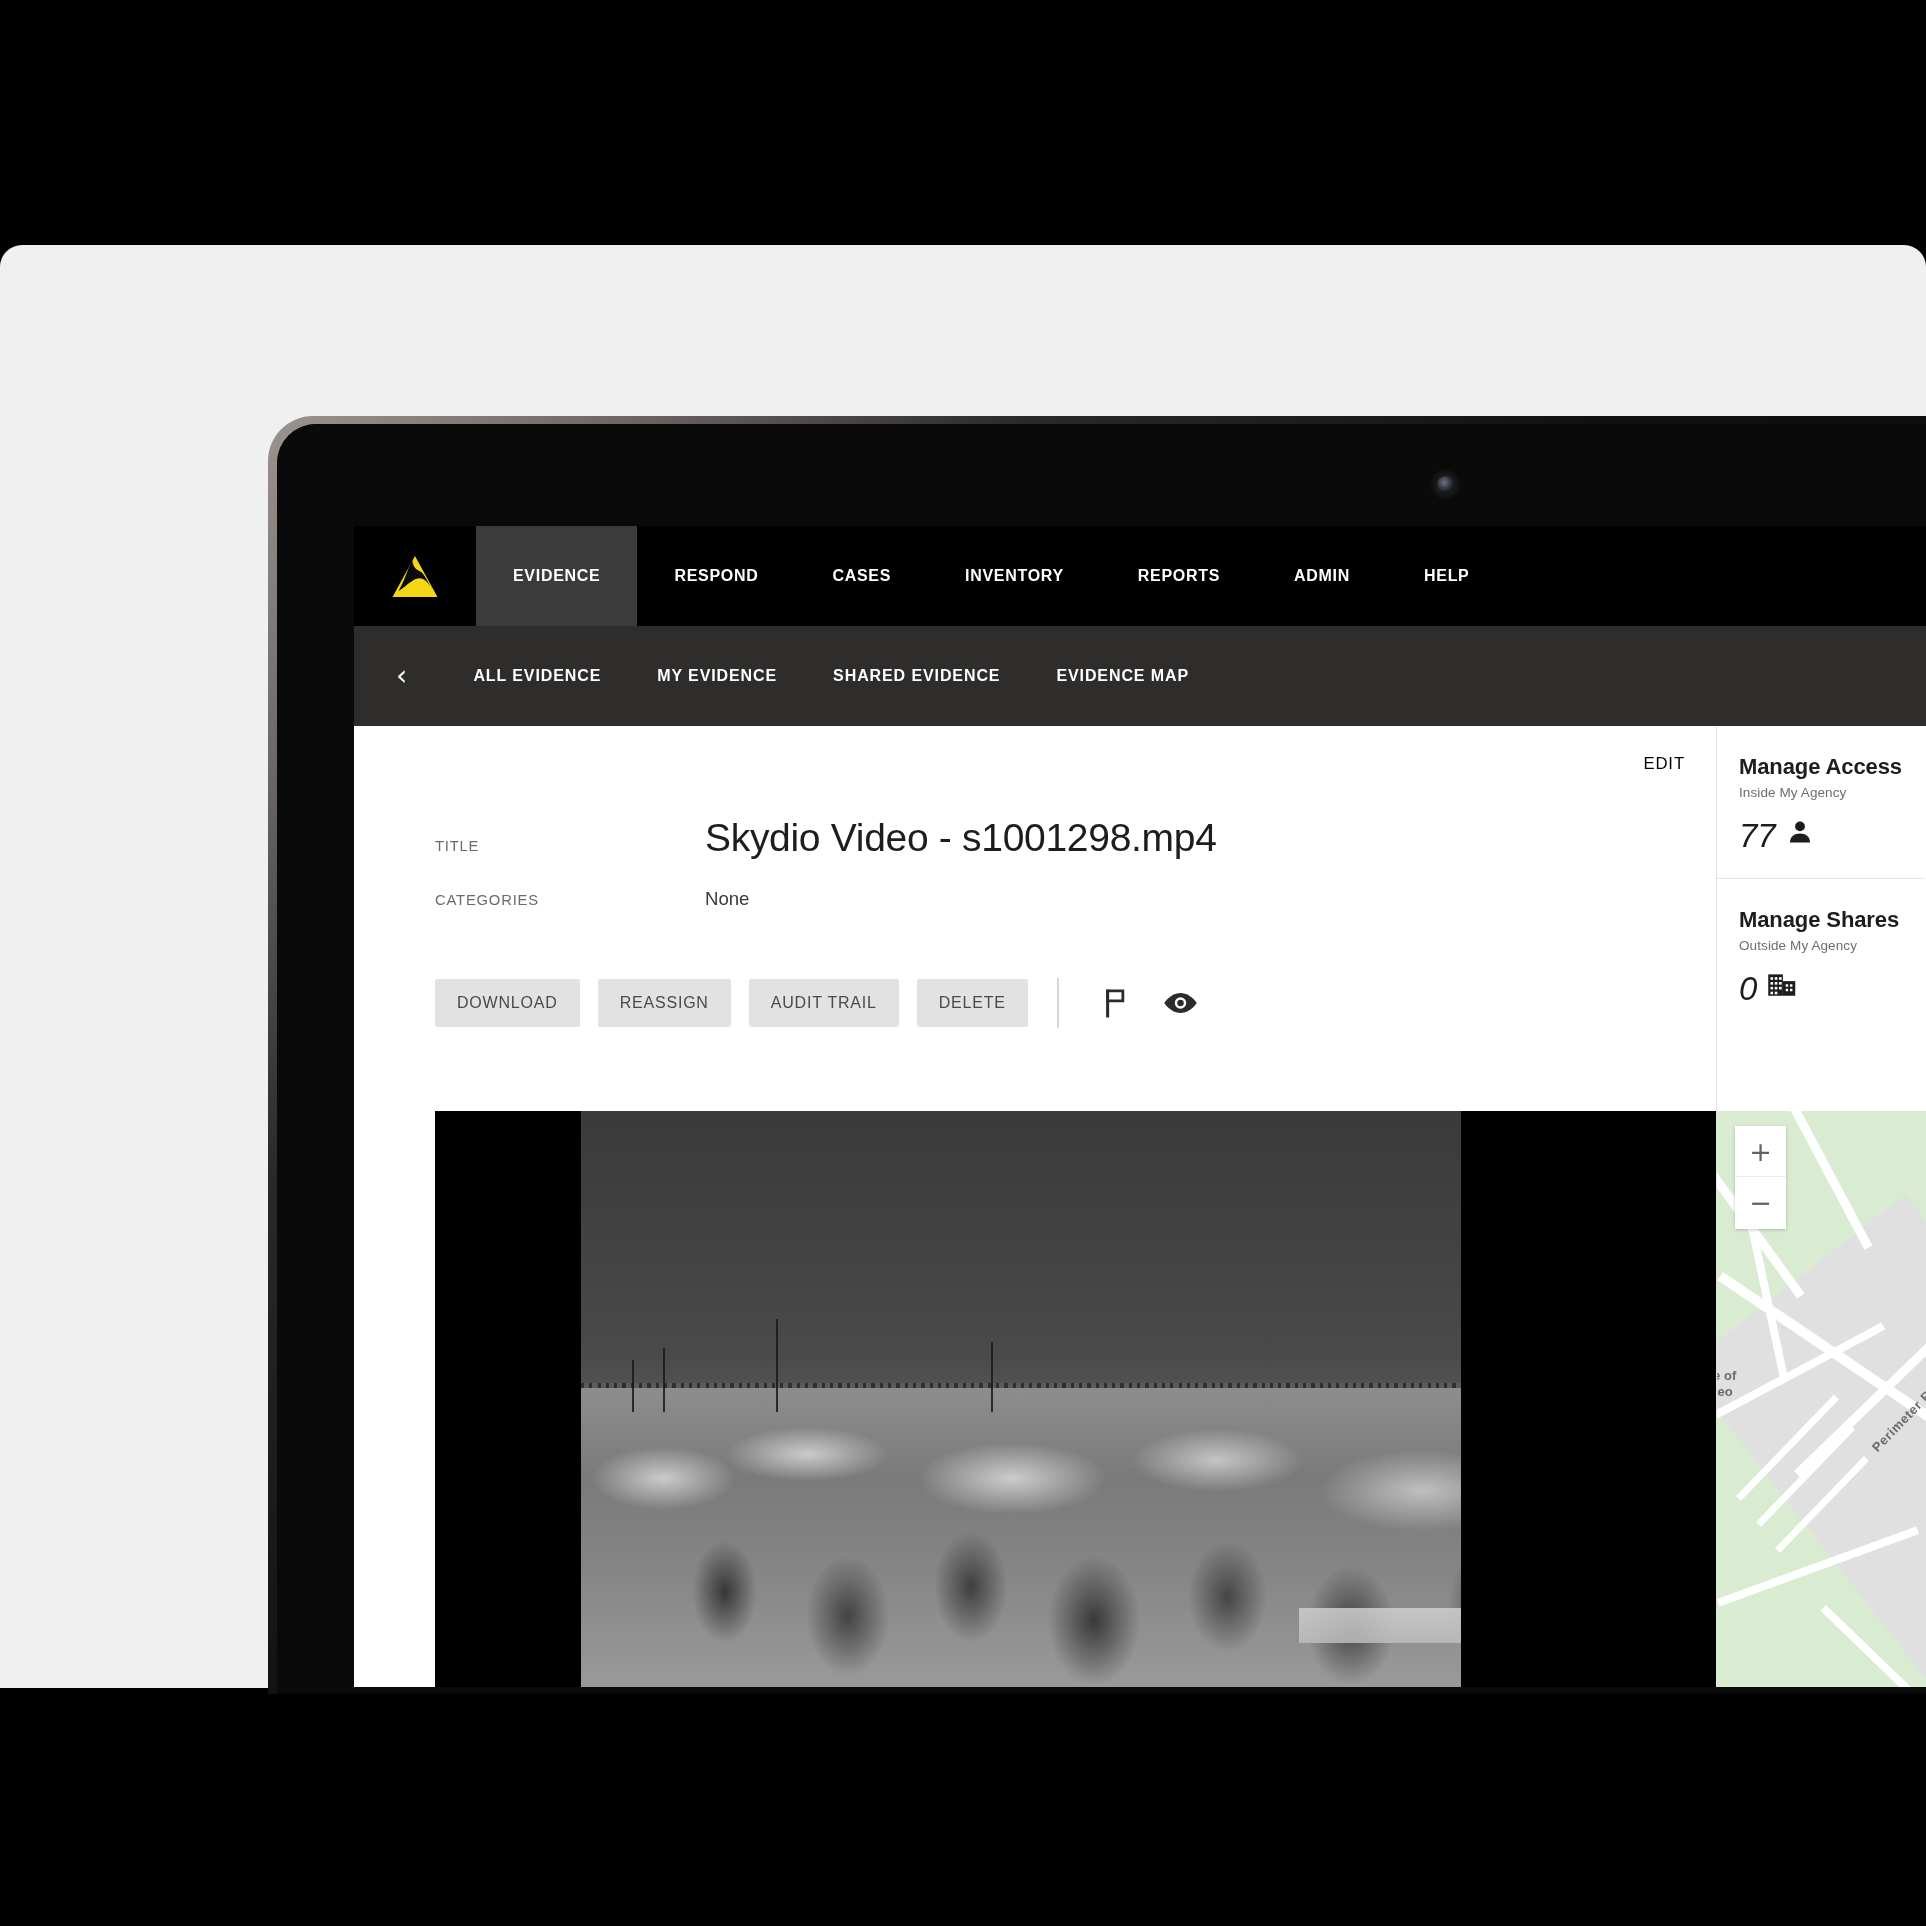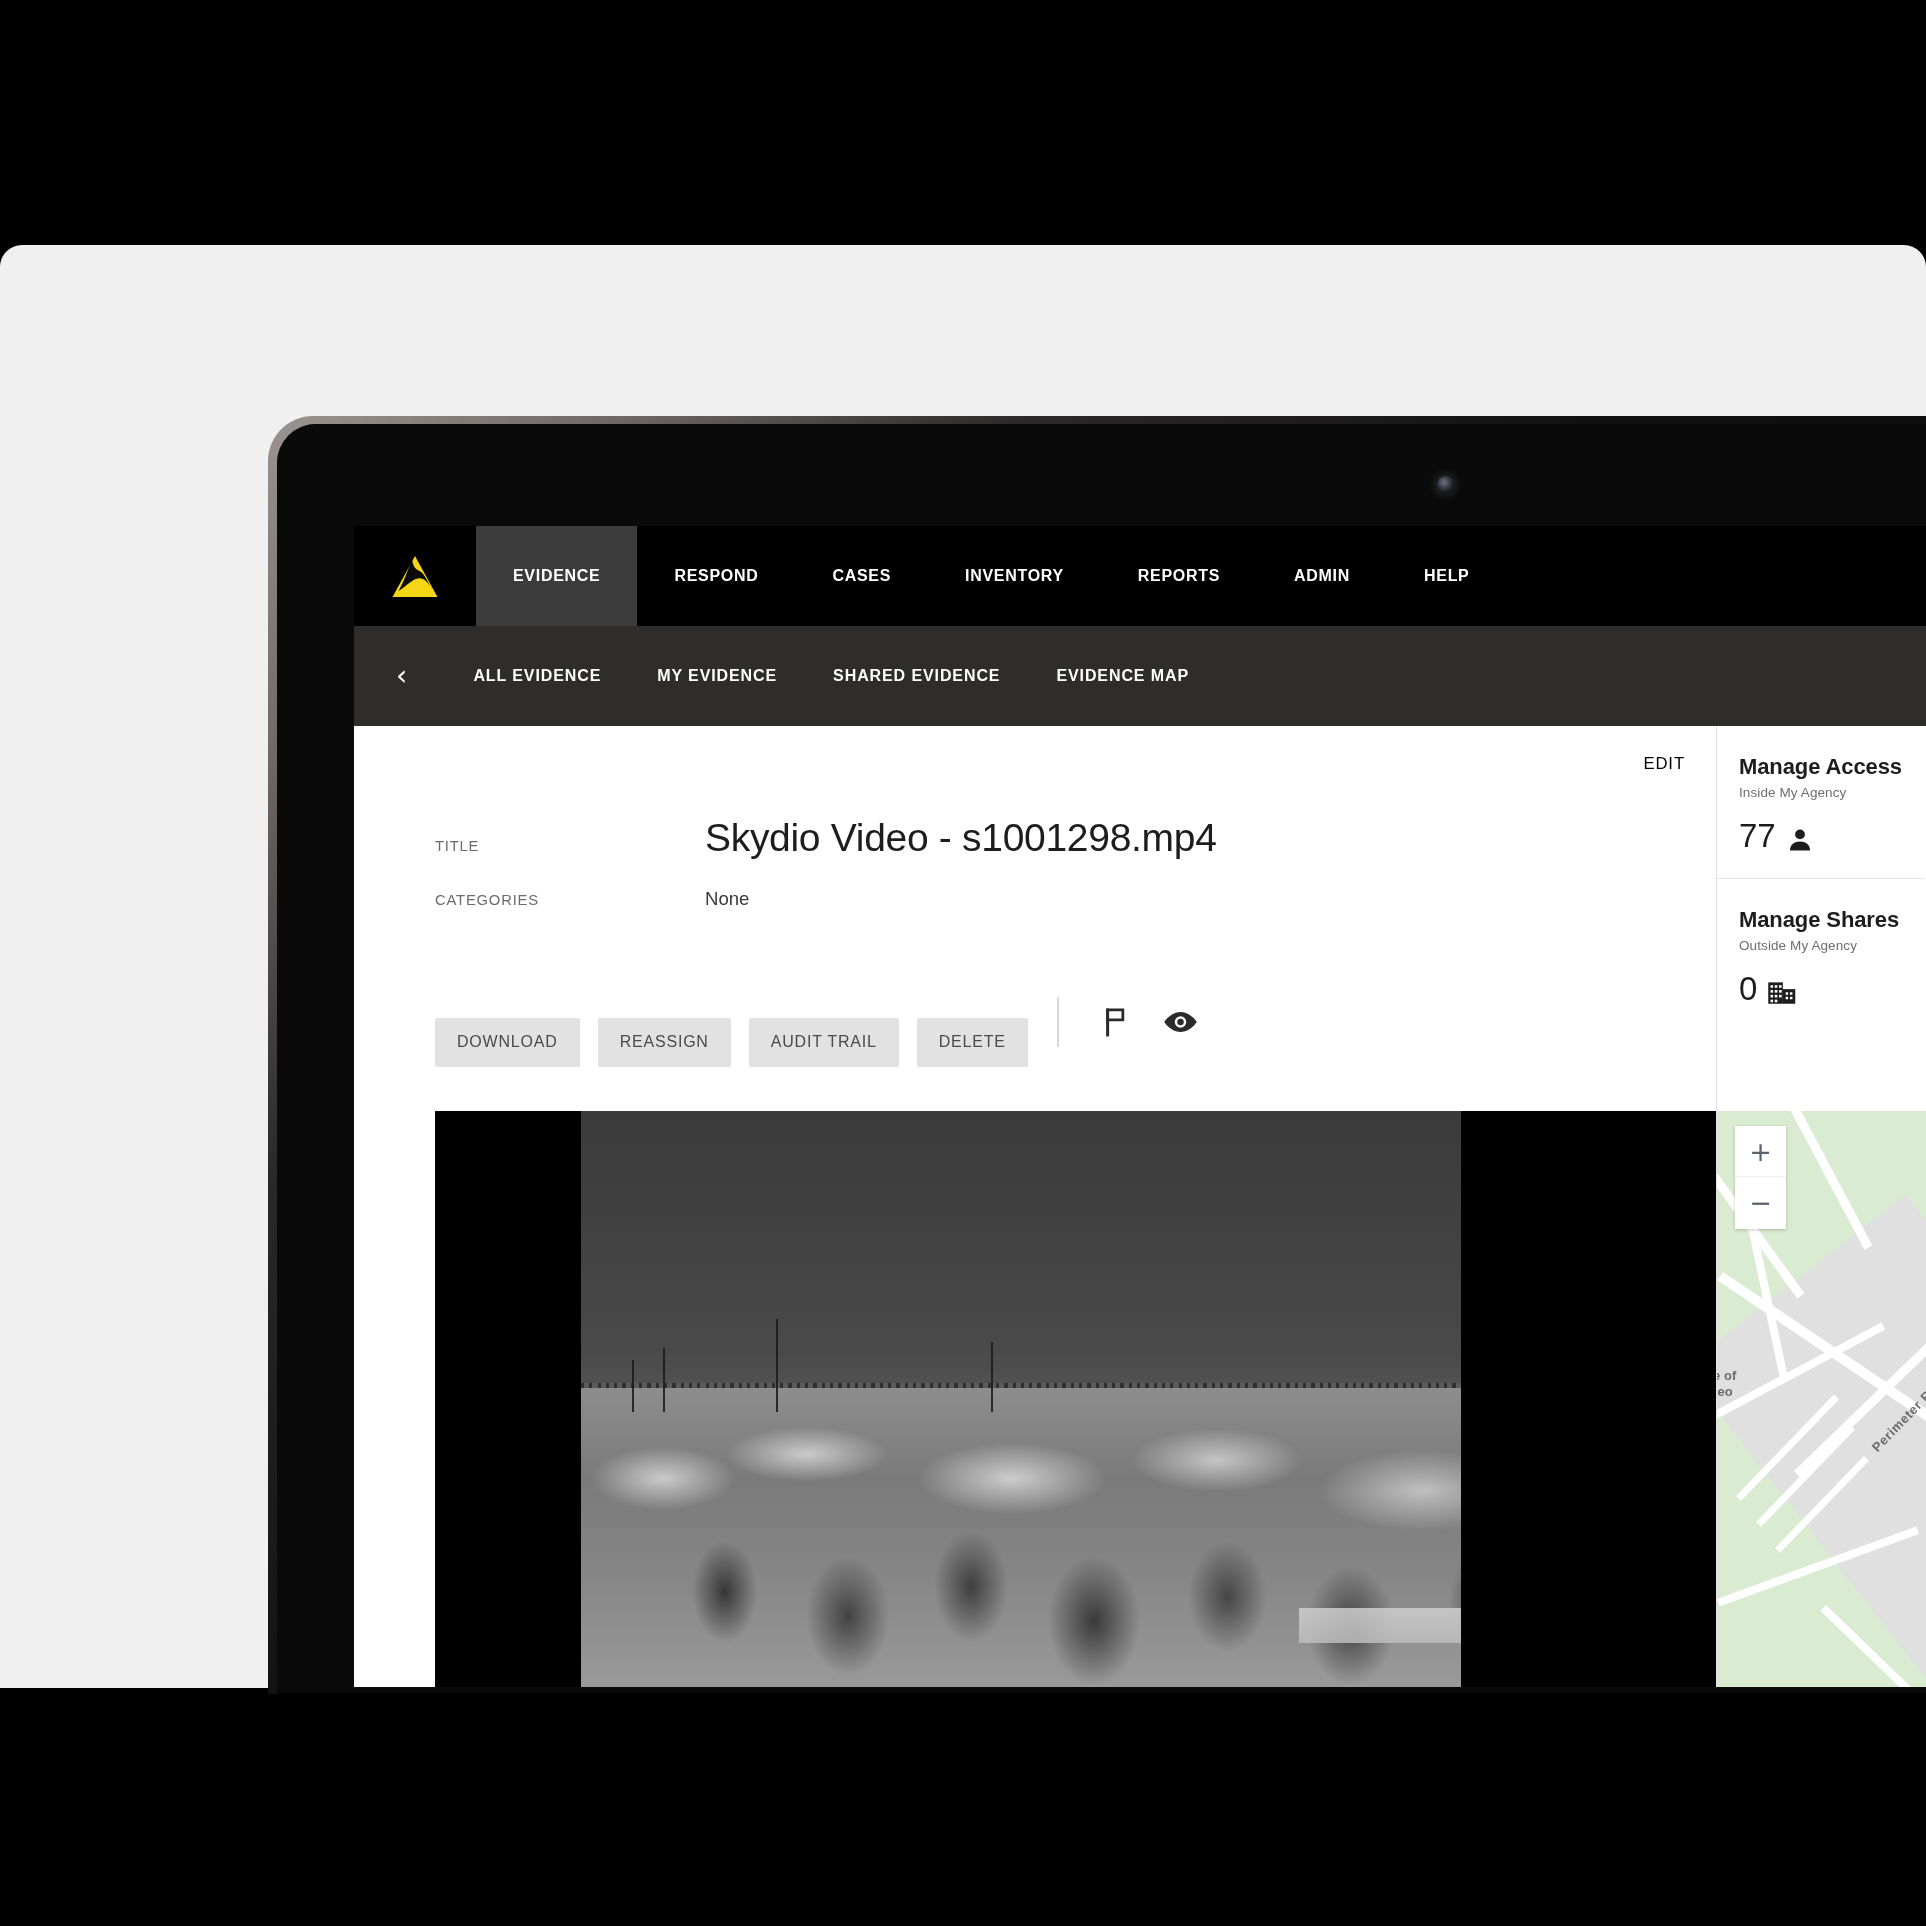--- a/index.html
+++ b/index.html
@@ -113,21 +113,21 @@
     font-size:16.7px; font-weight:normal; color:#000000; letter-spacing:0.9px;
   }
 
   
   .actions{
     display:flex; align-items:center; padding-left:81px; margin-top:28px; gap:18px;
   }
   .btn{
     background:#e2e2e2; color:#4a4a4a;
     font-size:16px; font-weight:500; letter-spacing:0.8px;
-    padding:15.4px 22px; border:none; border-radius:1.9px; white-space:nowrap;margin-top:40px;
+    padding:15.4px 22px; border:none; border-radius:1.9px; white-space:nowrap;
   }
   .act-divider{ width:1.3px; height:50px; background:#d8d8d8; margin:0 16.7px 0 11.6px; }
   .icon-btn{ width:46px; height:46px; display:flex; align-items:center; justify-content:center; }
 
   
   .video-wrap{
     position:absolute; left:81px; top:385px; width:1284px; height:578px;
     background:#000; overflow:hidden;
   }
   .video-pillar{ position:absolute; top:0; bottom:0; width:146px; background:#000; z-index:3; }
@@ -202,21 +202,21 @@
     right:-3.9px; top:270px; transform:rotate(-46deg); transform-origin:right top;
     letter-spacing:0.6px;
   }
   .map-label.college{ left:-3.9px; top:257px; }
 
   
   .side-block{ padding:28px 0 23px 22px; }
   .side-block.second{ border-top:1.3px solid #e6e6e6; }
   .side-title{ font-size:22px; font-weight:bold; color:#1d1d1d; letter-spacing:-0.1px; }
   .side-sub{ font-size:13.5px; font-weight:normal; color:#6e6e6e; margin-top:5.1px; letter-spacing:0.1px; }
-  .side-count-row{ display:flex; align-items:flex-end; margin-top:16.7px; gap:10px; }
+  .side-count-row{ display:flex; align-items:flex-start; margin-top:16.7px; gap:10px;font-style:italic; }
   .side-count{ font-size:33px; color:#1d1d1d; font-weight:400; }
   .side-ic{ width:29.5px; height:29.5px; display:flex; align-items:center; }
 
   svg{ display:block; }
 </style>
 </head>
 <body>
 
 <div id="canvas">
 

